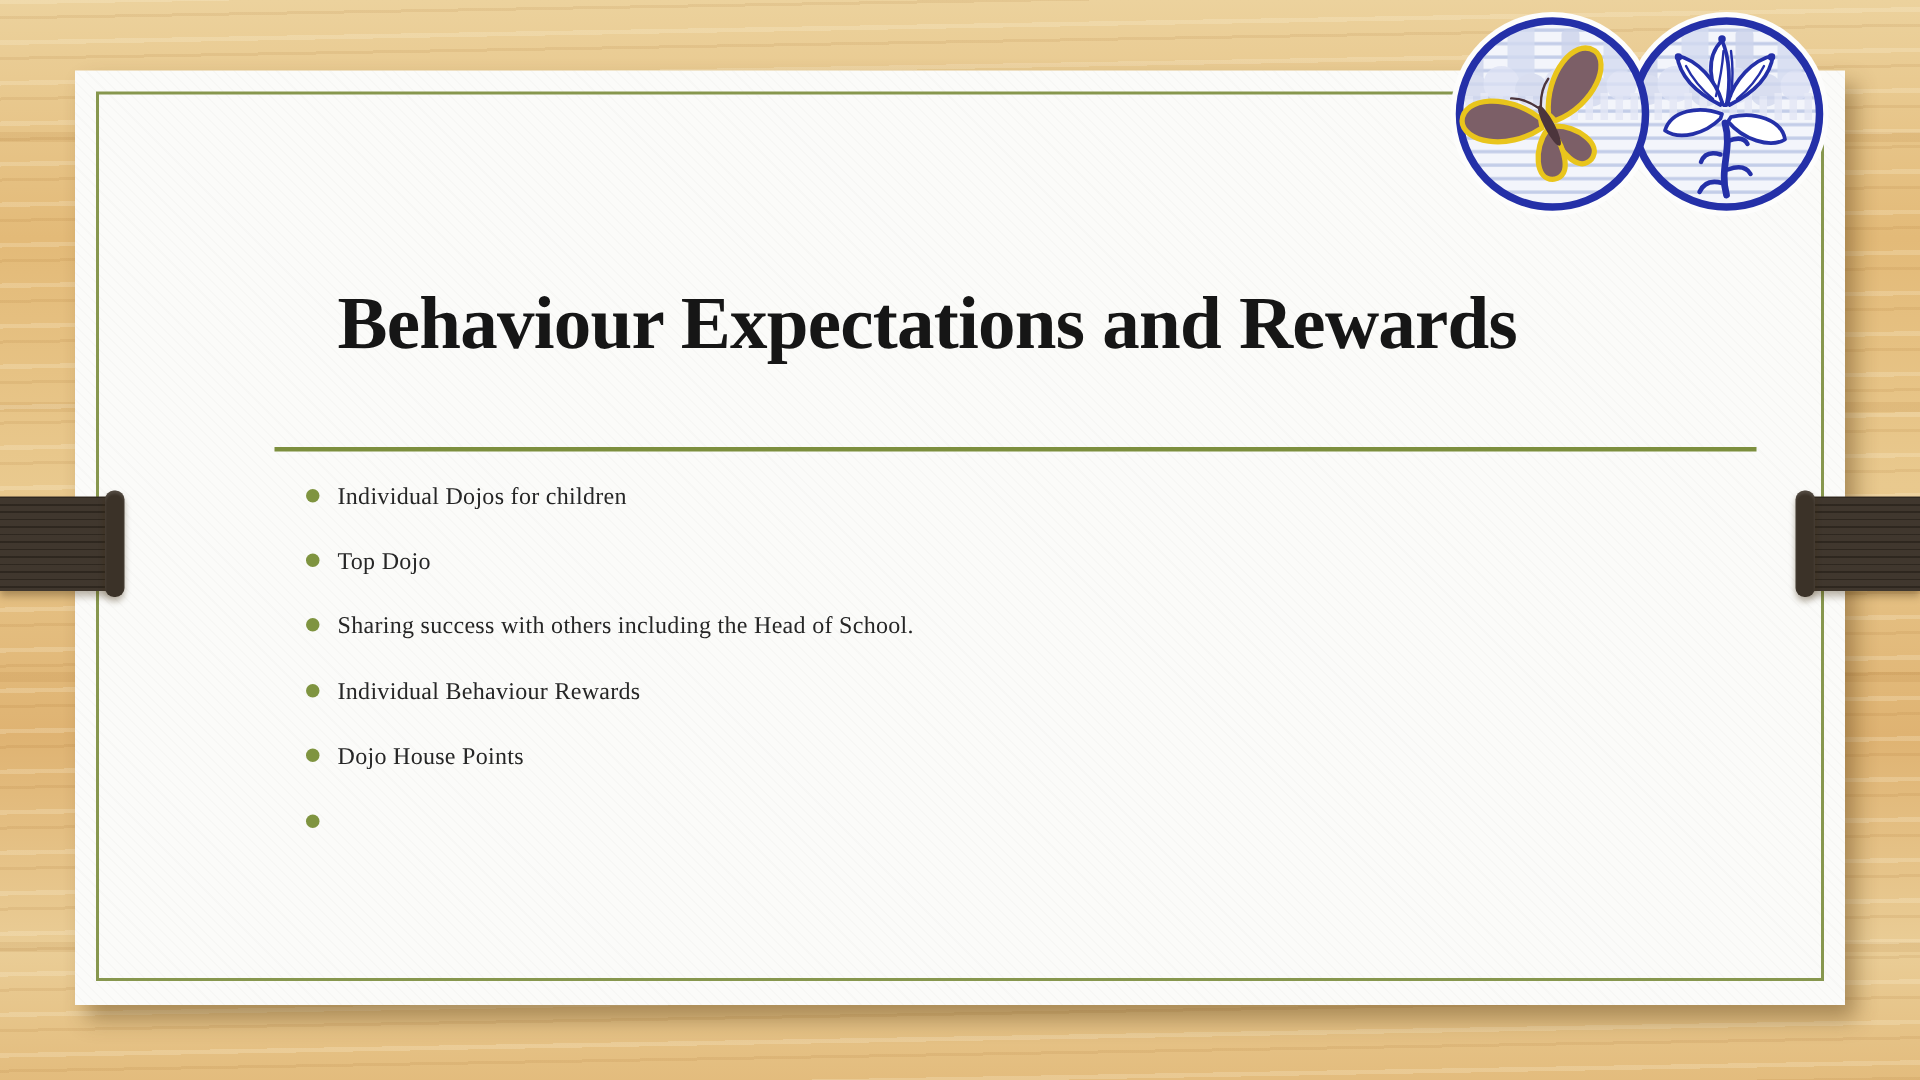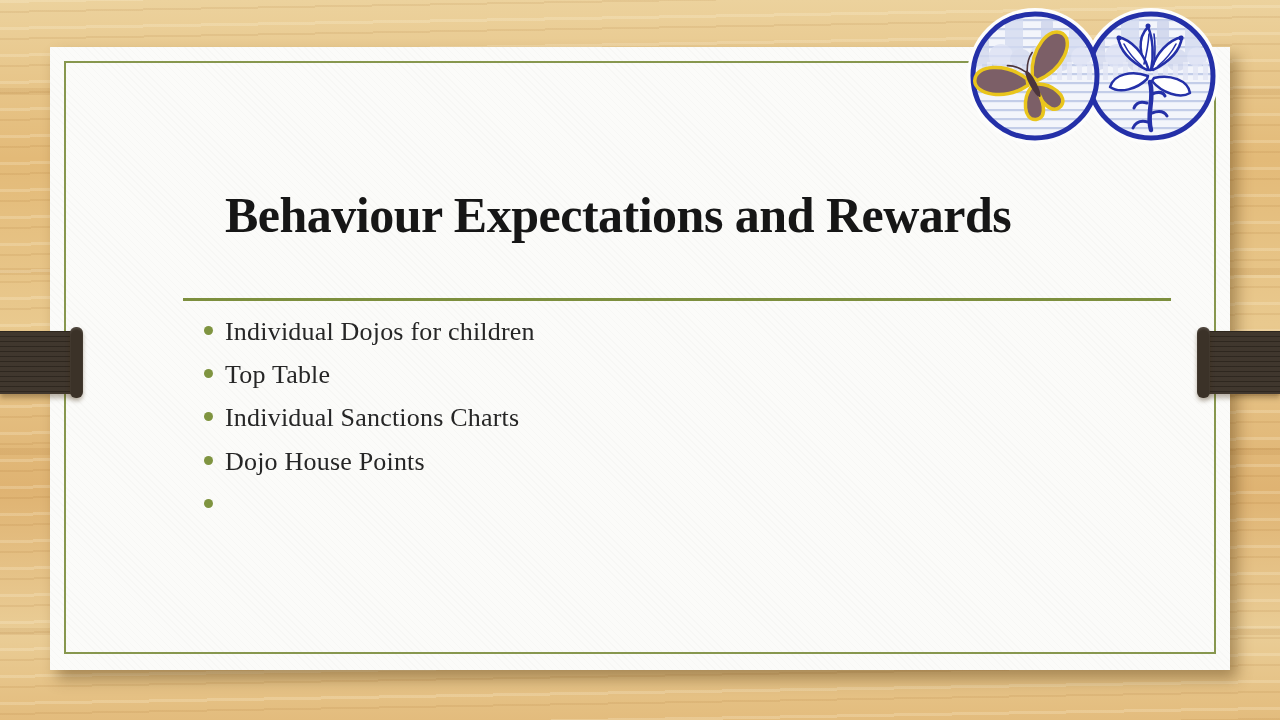--- a/index.html
+++ b/index.html
@@ -17,21 +17,21 @@
     box-shadow:7px 9px 14px rgba(92,62,20,.45);
   }
   .card-inner-border{position:absolute;left:14px;top:14px;right:14px;bottom:16px;
     border:2px solid #87974e;}
   .slide-title{position:absolute;left:175px;top:140px;width:980px;
     font-weight:700;font-size:50px;line-height:1.15;color:#161616;letter-spacing:-.5px;}
   .title-divider{position:absolute;left:133px;top:251px;width:988px;height:3px;background:#7d8f3e;}
   .bullet-list{position:absolute;left:154px;top:263px;width:980px;margin:0;padding:0;list-style:none;}
   .bullet-list li{display:flex;align-items:center;height:43.4px;}
   .bullet-dot{flex:0 0 auto;width:9px;height:9px;border-radius:50%;background:#7f9440;margin-right:12px;margin-bottom:3px;}
-  .bullet-text{font-size:26px;color:#262626;letter-spacing:.2px;white-space:nowrap;}
+  .bullet-text{font-size:16px;color:#262626;letter-spacing:.2px;white-space:nowrap;}
   .ribbon{position:absolute;height:63px;top:331px;
     background-color:#3a3127;
     background-image:repeating-linear-gradient(to bottom, rgba(0,0,0,.20) 0px, rgba(0,0,0,.20) 1px, rgba(255,255,255,.03) 1px, rgba(255,255,255,.03) 5px);
     box-shadow:0 4px 5px rgba(60,40,10,.35);}
   .ribbon-left{left:0;width:74px;}
   .ribbon-right{left:1206px;width:74px;}
   .ribbon-cap{position:absolute;top:327px;width:13px;height:71px;border-radius:6px;
     background:#3b3228;box-shadow:inset 0 2px 2px rgba(255,255,255,.12), 0 3px 4px rgba(60,40,10,.35);}
   .ribbon-cap-left{left:70px;}
   .ribbon-cap-right{left:1197px;}
@@ -49,27 +49,31 @@
     <ul class="bullet-list">
 
         <li>
           <span class="bullet-dot"></span>
           <span class="bullet-text">Individual Dojos for children</span>
         </li>
 
 
         <li>
           <span class="bullet-dot"></span>
-          <span class="bullet-text">Top Table</span>
+          <span class="bullet-text">Top Dojo</span>
         </li>
-
 
         <li>
           <span class="bullet-dot"></span>
-          <span class="bullet-text">Individual Sanctions Charts</span>
+          <span class="bullet-text">Sharing success with others including the Head of School.</span>
+        </li>
+
+        <li>
+          <span class="bullet-dot"></span>
+          <span class="bullet-text">Individual Behaviour Rewards</span>
         </li>
 
 
         <li>
           <span class="bullet-dot"></span>
           <span class="bullet-text">Dojo House Points</span>
         </li>
 
         <li>
           <span class="bullet-dot"></span>

